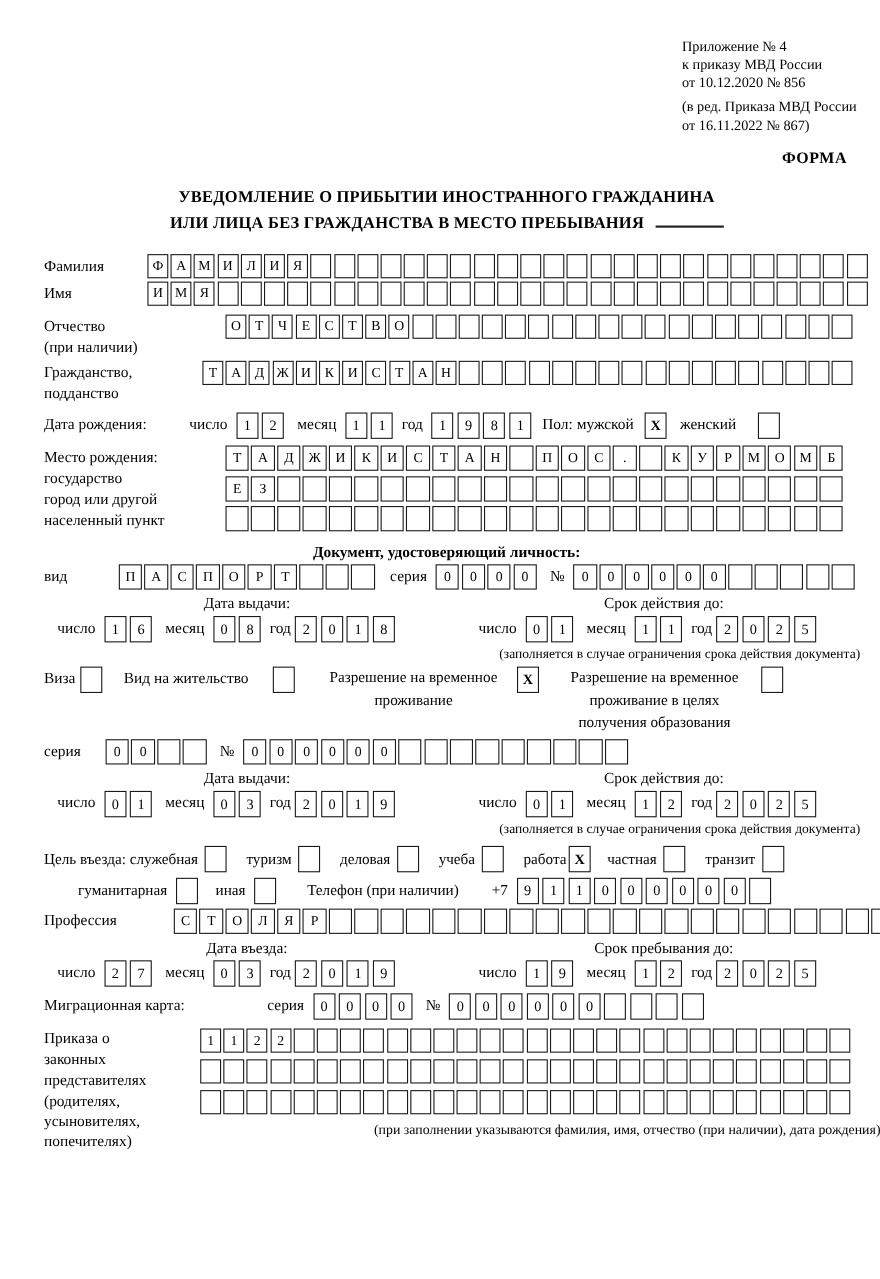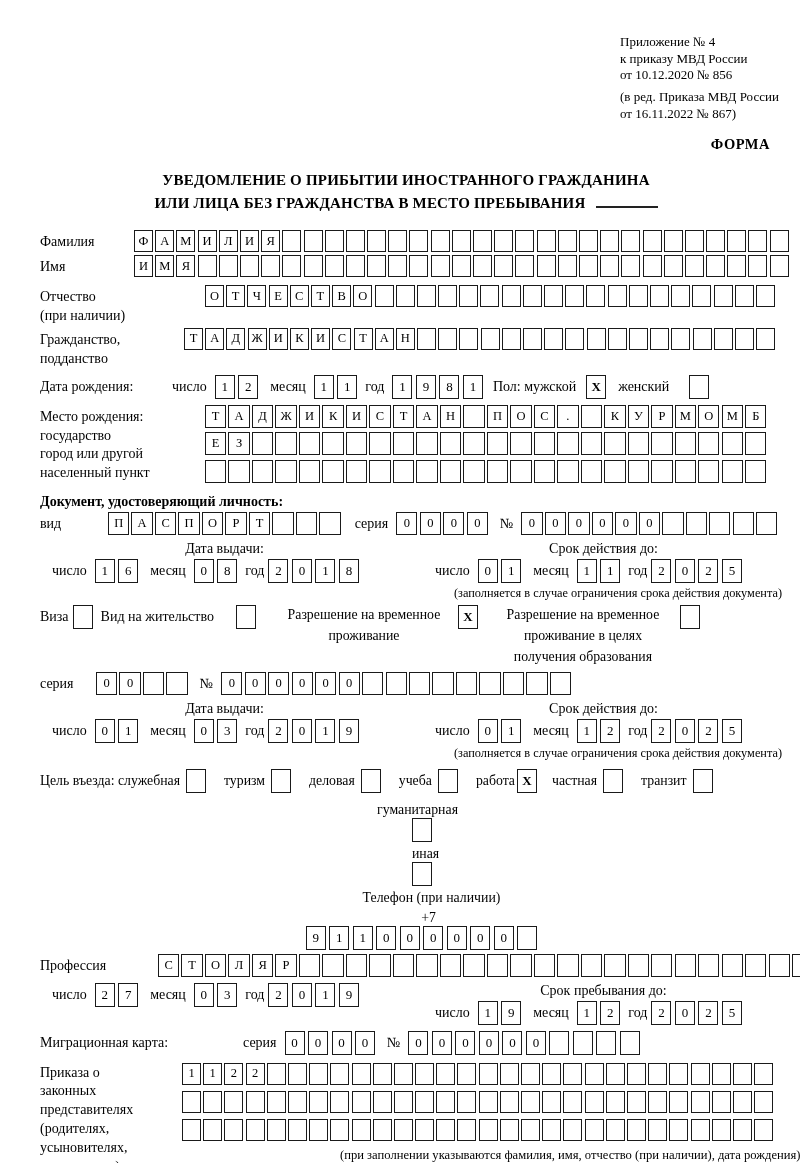--- a/index.html
+++ b/index.html
@@ -34,47 +34,47 @@
   .w-name{width:94px;} .w-patro{width:165px;} .w-citiz{width:144px;}
   .w-place{width:165px;} .w-prof{width:118px;} .w-repr{width:142px;}
 
   .sub2{line-height:1.35;}
   .rowstack .cells{margin-bottom:4.6px;}
 
   
   .dlabel{flex:none;padding-top:4px;margin:0 8px 0 12px;}
   .dlabel.first{margin-left:0;}
 
-  .doc-header{text-align:left;font-weight:bold;font-size:14px;margin-top:7px;}
+  .doc-header{text-align:center;font-weight:bold;font-size:14px;margin-top:7px;}
 
   
   .datepair{display:flex;margin-top:6px;}
   .dp-left{width:345px;margin-left:12px;flex:none;}
   .dp-right{flex:1;margin-left:38px;}
   .dp-head{text-align:center;font-size:14px;margin-bottom:2px;}
   .dp-row{display:flex;align-items:flex-start;}
   .dp-row .dlabel{padding-top:4px;}
   .dp-note{font-size:12.3px;margin-top:3px;text-align:right;white-space:nowrap;margin-right:-10px;}
 
   .intro{margin-top:8px;font-size:14px;line-height:1.65;}
 
   
   .permit-row{display:flex;align-items:flex-start;margin-top:4px;}
   .permit-row .plabel{padding-top:4px;}
   .pcol{text-align:center;font-size:13.8px;line-height:1.5;}
   .pcol--temp{width:172px;margin-left:22px;}
   .pcol--edu{width:178px;margin-left:16px;}
-  .pr-gap1{margin-left:8px;text-align:center;}
+  .pr-gap1{margin-left:20px;text-align:center;}
   .cbx{margin-left:8px;margin-top:0;}
 
   
   .purpose{display:flex;align-items:flex-start;margin-top:8px;font-size:13.8px;}
   .purpose .plab{padding-top:4px;margin-right:6px;}
   .purpose .cells{margin-right:9px;}
-  .purpose2{display:flex;align-items:center;margin-top:5px;font-size:13.8px;margin-left:31px;flex-direction:column;}
+  .purpose2{display:flex;align-items:flex-start;margin-top:5px;font-size:13.8px;margin-left:31px;}
   .purpose2 .plab{padding-top:4px;margin-right:8px;}
 
   .note-footer{font-size:12.6px;margin-top:7px;margin-left:158px;white-space:nowrap;}
 </style>
 </head>
 <body>
 
 <div class="page">
 
   <div class="appendix">
@@ -626,20 +626,21 @@
         <span class="cell"></span>
         <span class="cell"></span>
         <span class="cell"></span>
         <span class="cell"></span>
         <span class="cell"></span>
       </div>
   </div>
 
   <div class="datepair">
     <div class="dp-left">
+      <div class="dp-head">Дата въезда:</div>
       <div class="dp-row">
         <div class="dlabel first">число</div>
         <div class="cells cells--digit">
             <span class="cell">2</span>
             <span class="cell">7</span>
           </div>
         <div class="dlabel">месяц</div>
         <div class="cells cells--digit">
             <span class="cell">0</span>
             <span class="cell">3</span>

